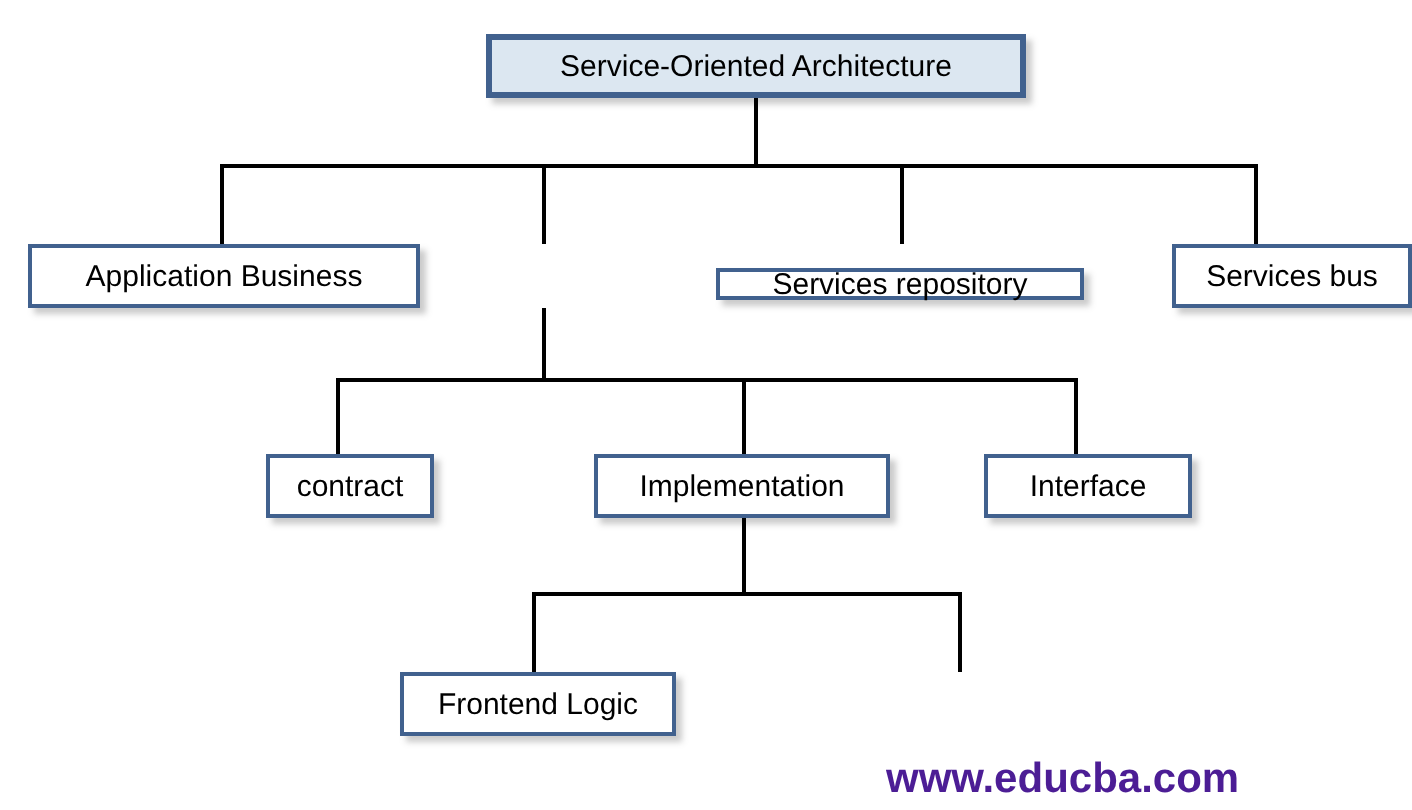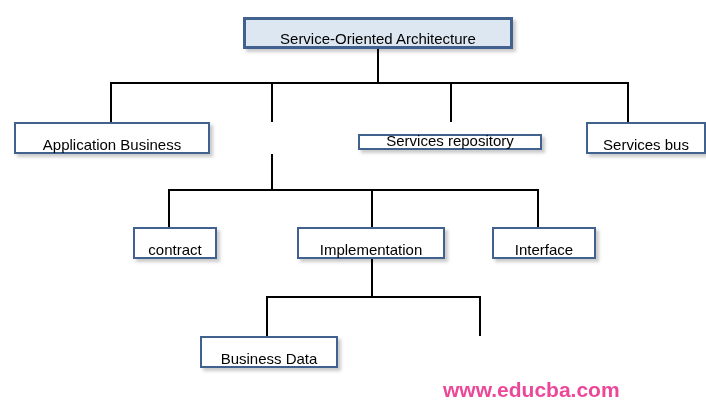--- a/index.html
+++ b/index.html
@@ -15,21 +15,21 @@
     overflow: hidden;
     font-family: "Liberation Sans", sans-serif;
   }
   .node {
     position: absolute;
     box-sizing: border-box;
     border: 2px solid #41618e;
     background: #ffffff;
     color: #000000;
     display: flex;
-    align-items: flex-end;
+    align-items: center;
     justify-content: center;
     font-size: 15px;
     line-height: 1;
     white-space: nowrap;
     box-shadow: 3px 3px 3px rgba(140,140,140,0.45);
   }
   .node.root {
     background: #dce7f1;
     border-width: 3px;
   }
@@ -41,21 +41,21 @@
     position: absolute;
     background: #000000;
   }
   .connector.v { width: 2px; }
   .connector.h { height: 2px; }
   #watermark {
     position: absolute;
     font-family: "Liberation Sans", sans-serif;
     font-weight: bold;
     font-size: 21px;
-    color: #ec4899;
+    color: #4c1d95;
     letter-spacing: 0px;
     white-space: nowrap;
   }
 </style>
 </head>
 <body>
 
 <div id="canvas">
 
   <div class="node root" style="left:243px; top:17px; width:270px; height:32px;">
@@ -99,19 +99,19 @@
   <div class="node" style="left:492px; top:227px; width:104px; height:32px;">
     <span class="node-label">Interface</span>
   </div>
 
   <div class="connector v" style="left:371px; top:259px; height:38px;"></div>
   <div class="connector h" style="left:266px; top:296px; width:215px;"></div>
   <div class="connector v" style="left:266px; top:296px; height:40px;"></div>
   <div class="connector v" style="left:479px; top:296px; height:40px;"></div>
 
   <div class="node" style="left:200px; top:336px; width:138px; height:32px;">
-    <span class="node-label">Business Data</span>
+    <span class="node-label">Frontend Logic</span>
   </div>
 
 
   <div id="watermark" style="left:443px; top:378px;">www.educba.com</div>
 
 </div>
 
 </body></html>

